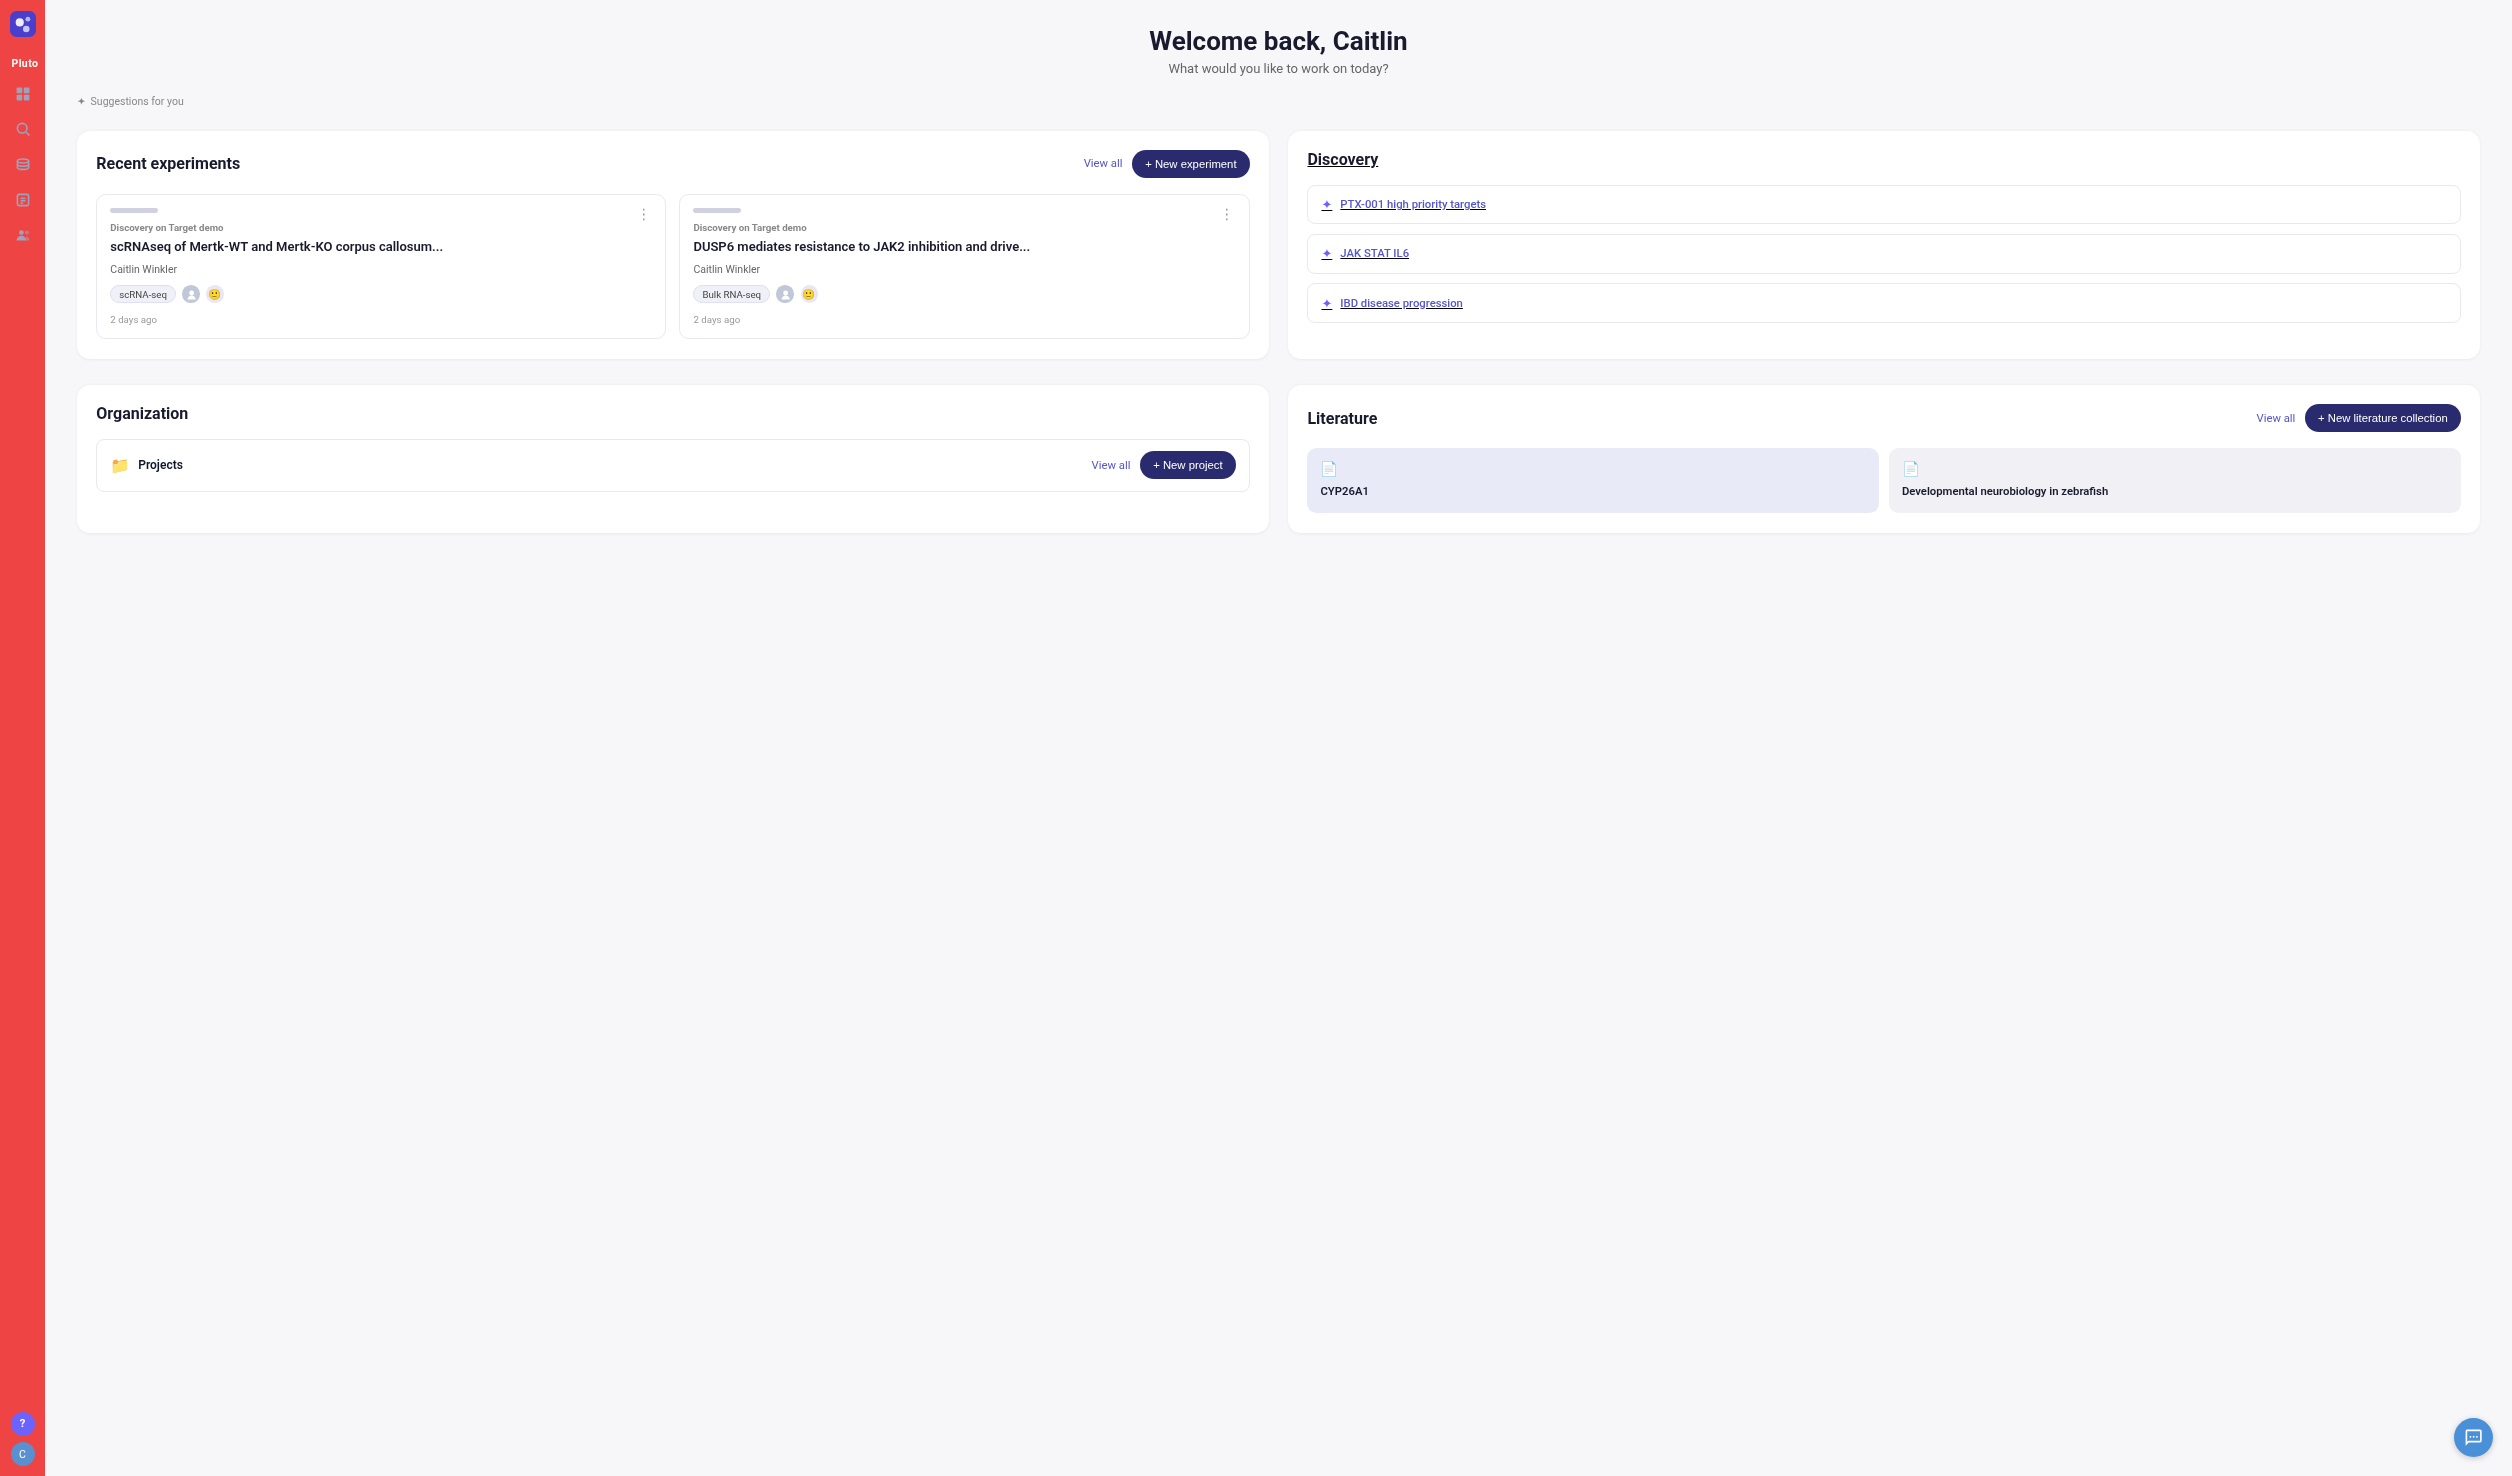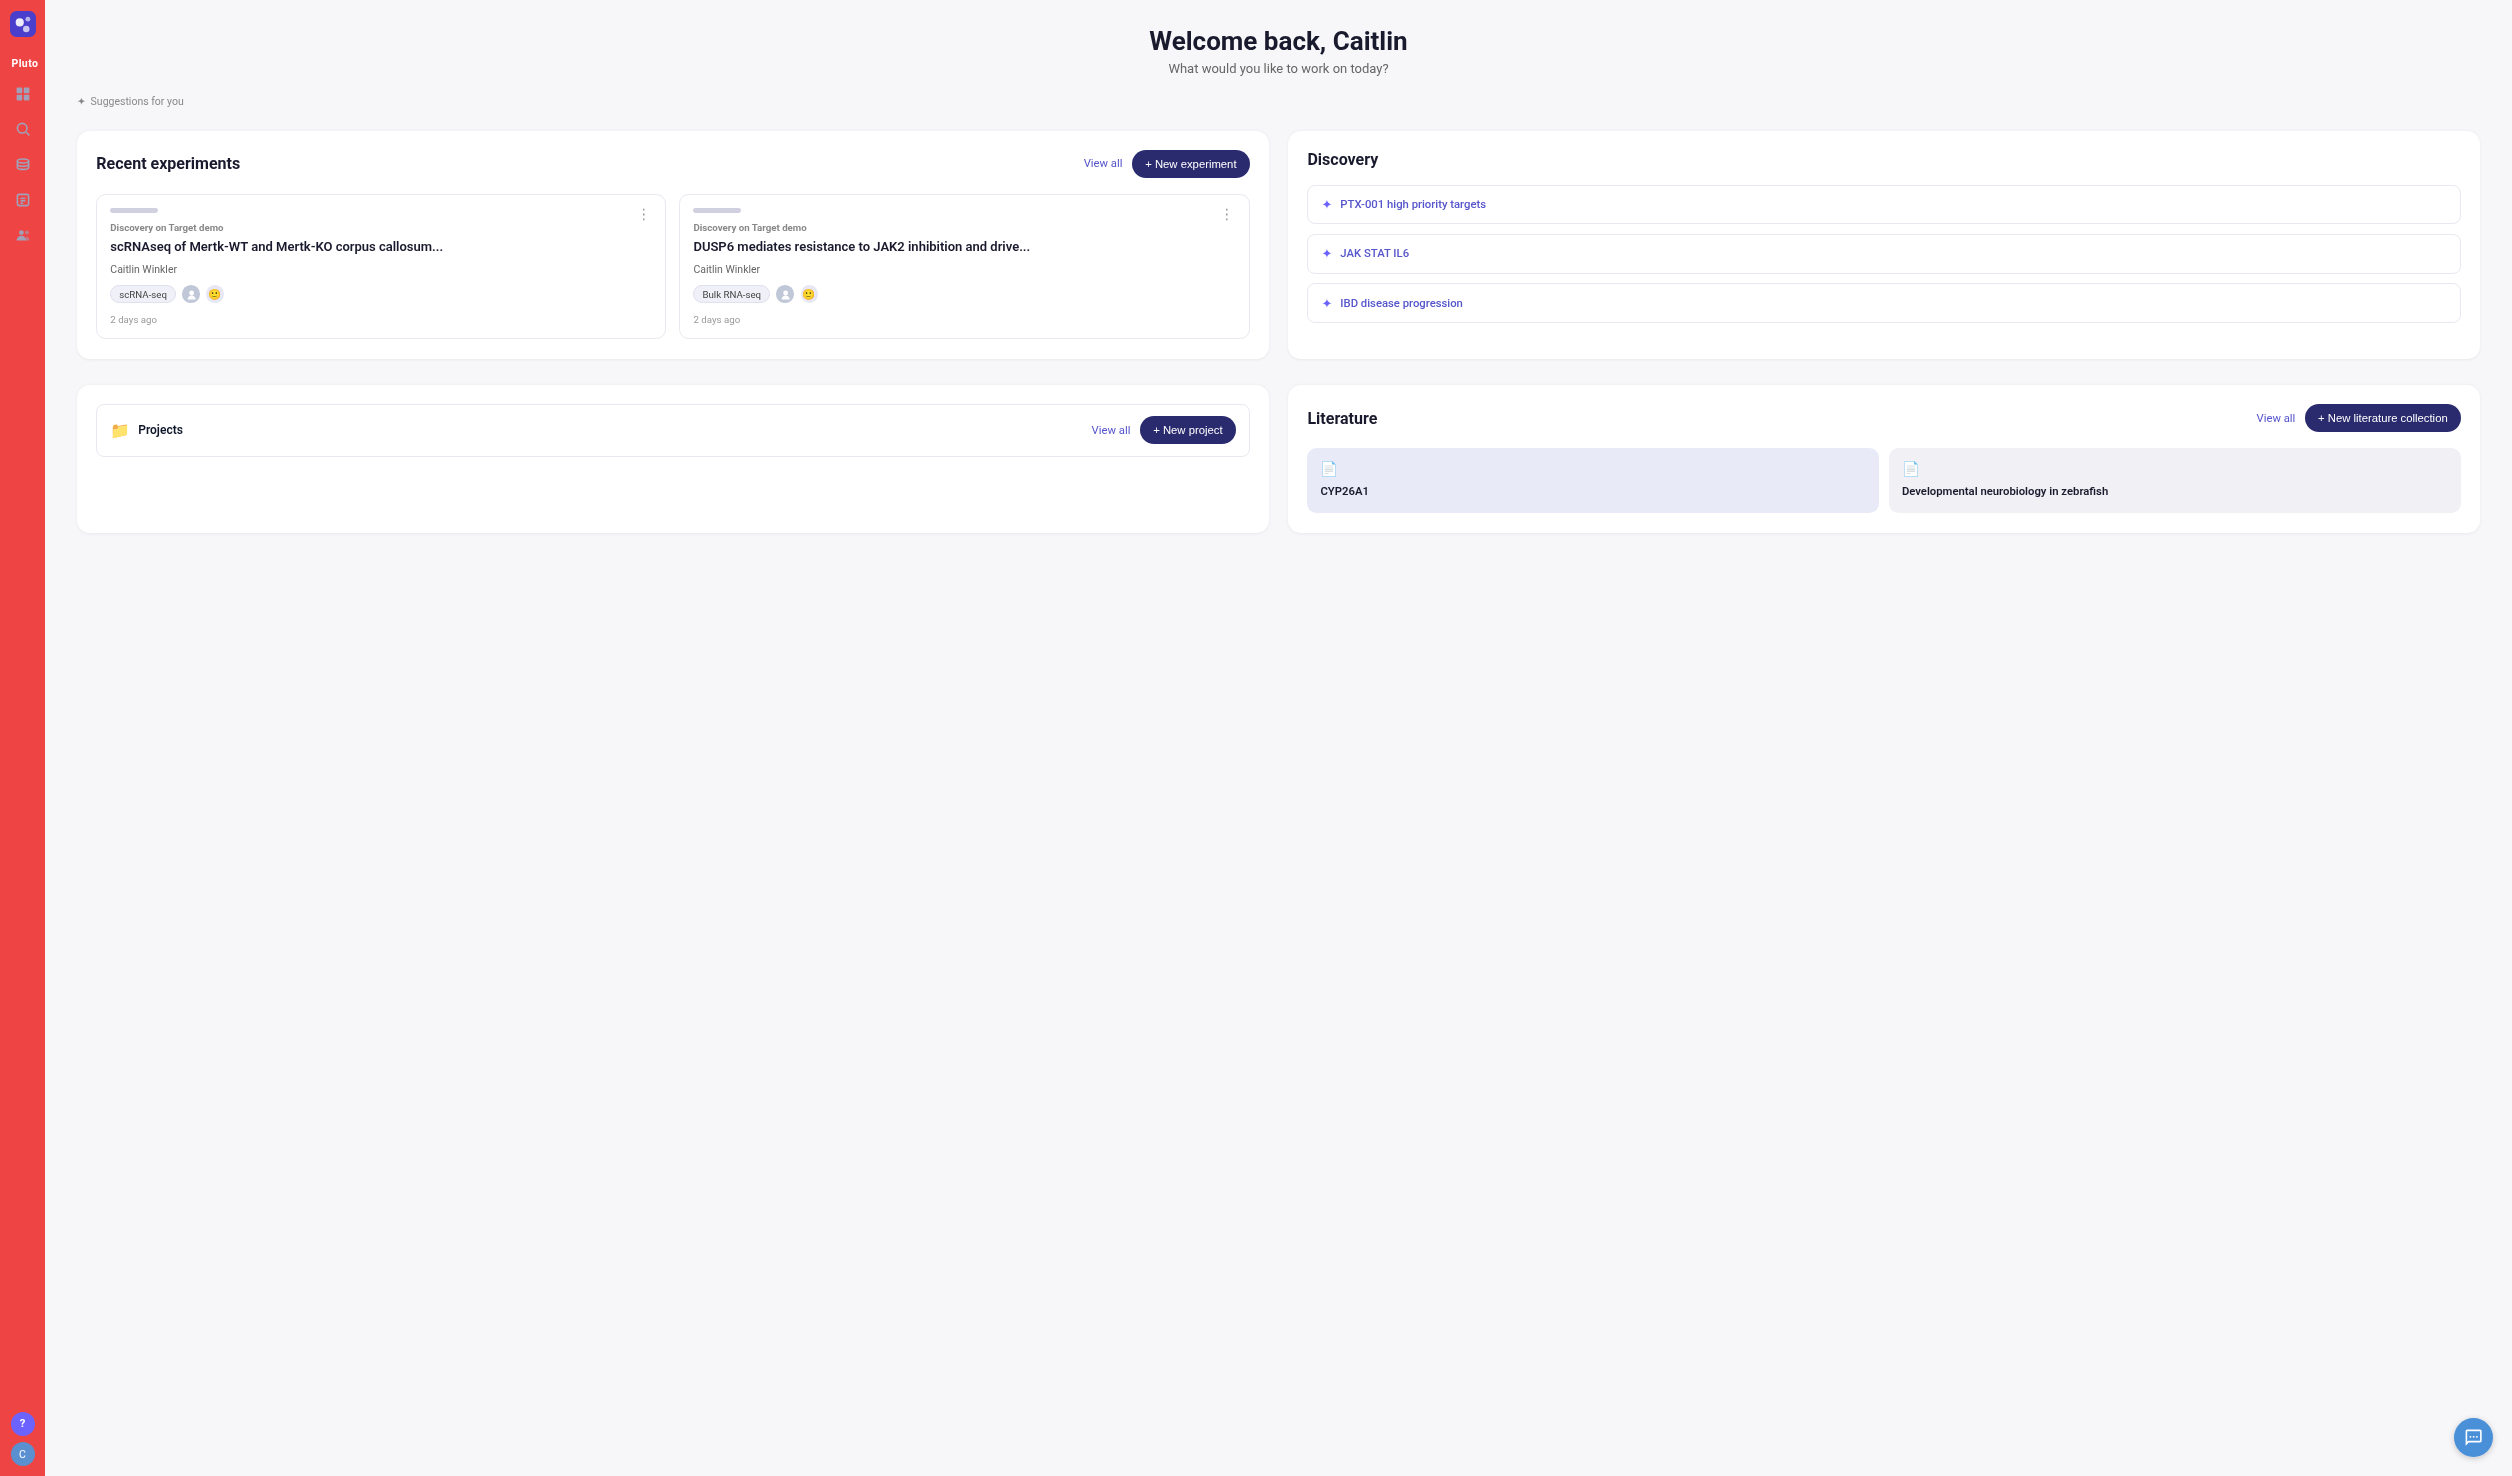--- a/index.html
+++ b/index.html
@@ -269,20 +269,21 @@
       margin-top: 4.8px;
       width: 100%;
     }
 
     
     .discovery-section {
       background: #fff;
       border-radius: 13px;
       padding: 19.3px;
       box-shadow: 0 0.8px 3.2px rgba(0,0,0,0.06);
+      text-decoration: underline;
     }
     .discovery-items {
       display: flex;
       flex-direction: column;
       gap: 9.7px;
     }
     .discovery-item {
       border: 0.8px solid #e8e8f0;
       border-radius: 8px;
       padding: 11.3px 13px;
@@ -541,20 +542,23 @@
           <span class="discovery-label">IBD disease progression</span>
         </div>
       </div>
     </div>
 
   </div>
 
   <div class="bottom-two-col">
 
     <div class="org-section">
+      <div class="section-header">
+        <h2 class="section-title">Organization</h2>
+      </div>
       <div class="org-row">
         <div class="org-row-left">
           <span class="folder-icon">📁</span>
           <span class="org-label">Projects</span>
         </div>
         <div class="section-actions">
           <a class="view-all-link">View all</a>
           <button class="btn-primary">+ New project</button>
         </div>
       </div>

